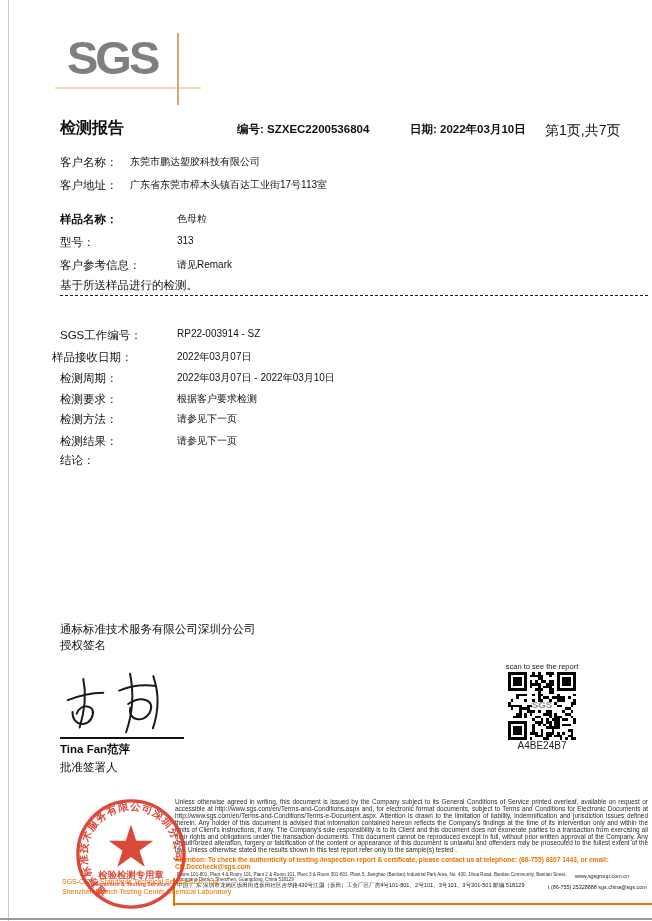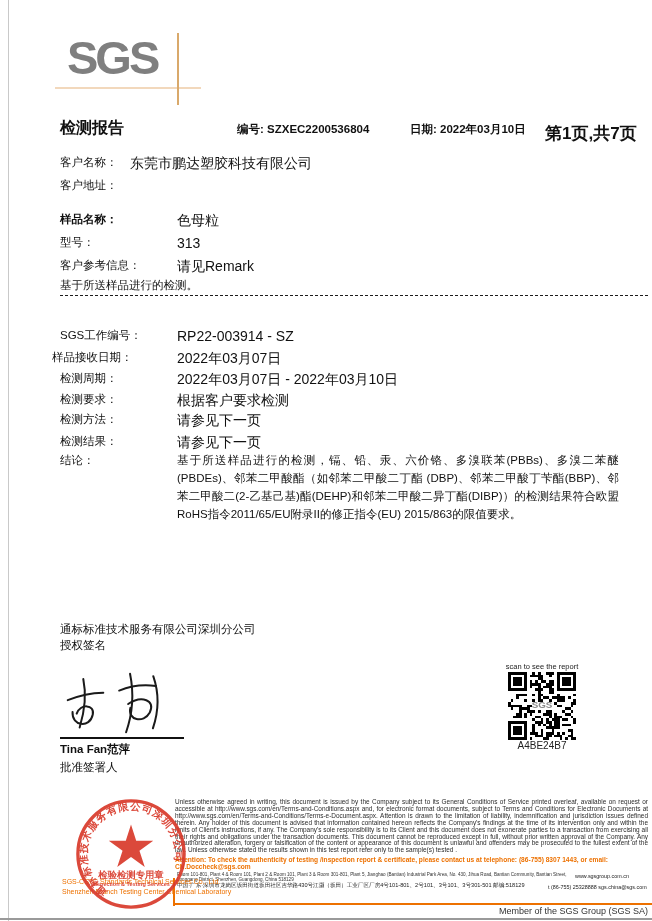--- a/index.html
+++ b/index.html
@@ -14,24 +14,24 @@
 
   
   .logo-text { left:67px; top:30px; font-size:47px; font-weight:800; letter-spacing:-3px; color:#7f7f7f; font-family:"Liberation Sans",sans-serif; }
   .logo-hline { left:55px; top:87px; width:146px; height:2px; background:#f2d8bc; }
   .logo-vline { left:177px; top:33px; width:1.5px; height:72px; background:#d9a96b; }
 
   
   .report-title { left:60px; top:118px; font-size:16px; font-weight:700; }
   .hdr-no { left:237px; top:122px; font-size:11.5px; font-weight:600; }
   .hdr-date { left:410px; top:122px; font-size:11.5px; font-weight:600; }
-  .hdr-page { left:545px; top:122px; font-size:17px; font-weight:700; }
+  .hdr-page { left:545px; top:122px; font-size:14px; font-weight:400; }
 
   .lbl { font-size:11.5px; }
-  .val { font-size:14px; }
+  .val { font-size:10px; }
 
   .sep-dash { left:60px; top:295px; width:588px; border-top:1.6px dashed #1c1c1c; }
 
   .conclusion-text { left:177px; top:451px; width:442px; font-size:11.5px; line-height:18px; text-align:justify; }
 
   .sig-company { left:60px; top:622px; font-size:11.5px; }
   .sig-auth { left:60px; top:638px; font-size:11.5px; }
   .sig-underline { left:60px; top:737px; width:124px; height:1.5px; background:#111; }
   .sig-name { left:60px; top:742px; font-size:11.5px; font-weight:600; }
   .sig-role { left:60px; top:760px; font-size:11.5px; }
@@ -67,20 +67,21 @@
   <div class="abs logo-vline"></div>
 
   <div class="abs report-title">检测报告</div>
   <div class="abs hdr-no">编号: SZXEC2200536804</div>
   <div class="abs hdr-date">日期: 2022年03月10日</div>
   <div class="abs hdr-page">第1页,共7页</div>
 
   <div class="abs lbl" style="left:60px; top:155px;">客户名称：</div>
   <div class="abs val" style="left:130px; top:155px;">东莞市鹏达塑胶科技有限公司</div>
   <div class="abs lbl" style="left:60px; top:178px;">客户地址：</div>
+  <div class="abs val" style="left:130px; top:178px;">广东省东莞市樟木头镇百达工业街17号113室</div>
 
   <div class="abs lbl" style="left:60px; top:212px;font-weight:bold;">样品名称：</div>
   <div class="abs val" style="left:177px; top:212px;">色母粒</div>
   <div class="abs lbl" style="left:60px; top:235px;">型号：</div>
   <div class="abs val" style="left:177px; top:235px;">313</div>
   <div class="abs lbl" style="left:60px; top:258px;">客户参考信息：</div>
   <div class="abs val" style="left:177px; top:258px;">请见Remark</div>
   <div class="abs lbl" style="left:60px; top:278px;">基于所送样品进行的检测。</div>
 
   <div class="abs sep-dash"></div>
@@ -92,21 +93,20 @@
   <div class="abs lbl" style="left:60px; top:371px;">检测周期：</div>
   <div class="abs val" style="left:177px; top:371px;">2022年03月07日 - 2022年03月10日</div>
   <div class="abs lbl" style="left:60px; top:392px;">检测要求：</div>
   <div class="abs val" style="left:177px; top:392px;">根据客户要求检测</div>
   <div class="abs lbl" style="left:60px; top:412px;">检测方法：</div>
   <div class="abs val" style="left:177px; top:412px;">请参见下一页</div>
   <div class="abs lbl" style="left:60px; top:434px;">检测结果：</div>
   <div class="abs val" style="left:177px; top:434px;">请参见下一页</div>
 
   <div class="abs lbl" style="left:60px; top:453px;">结论：</div>
-  <div class="abs conclusion-text">基于所送样品进行的检测，镉、铅、汞、六价铬、多溴联苯(PBBs)、多溴二苯醚(PBDEs)、邻苯二甲酸酯（如邻苯二甲酸二丁酯 (DBP)、邻苯二甲酸丁苄酯(BBP)、邻苯二甲酸二(2-乙基己基)酯(DEHP)和邻苯二甲酸二异丁酯(DIBP)）的检测结果符合欧盟RoHS指令2011/65/EU附录II的修正指令(EU) 2015/863的限值要求。</div>
 
   <div class="abs sig-company">通标标准技术服务有限公司深圳分公司</div>
   <div class="abs sig-auth">授权签名</div>
 
   <svg class="abs" style="left:58px; top:662px;" width="140" height="78" viewBox="0 0 140 78">
     <g fill="none" stroke="#1a1a1a" stroke-width="2" stroke-linecap="round" transform="rotate(-4 70 40)">
       <path d="M10,34 Q28,28 46,29"></path>
       <path d="M27,14 Q30,36 20,62"></path>
       <path d="M14,46 C12,60 30,64 34,50 C37,40 22,38 18,48"></path>
       <path d="M62,28 Q80,22 99,26"></path>
@@ -342,15 +342,14 @@
   <div class="abs addr-en">Room 101-801, Plant 4 &amp; Room 101, Plant 2 &amp; Room 101, Plant 3 &amp; Room 301-801, Plant 5, Jianghao (Bantian) Industrial Park Area, No. 430, Jihua Road, Bantian Community, Bantian Street, Longgang District, Shenzhen, Guangdong, China 518129</div>
   <div class="abs addr-right1">www.sgsgroup.com.cn</div>
   <div class="abs addr-cn">中国·广东·深圳市龙岗区坂田街道坂田社区吉华路430号江灏（坂田）工业厂区厂房4号101-801、2号101、3号101、3号301-501 邮编:518129</div>
   <div class="abs addr-right2">
     <span>t (86-755) 25328888</span>
     <span>sgs.china@sgs.com</span>
   </div>
 
   <div class="abs ft-vline"></div>
   <div class="abs ft-hline"></div>
-  <div class="abs member">Member of the SGS Group (SGS SA)</div>
 
 </div>
 
 </body></html>

